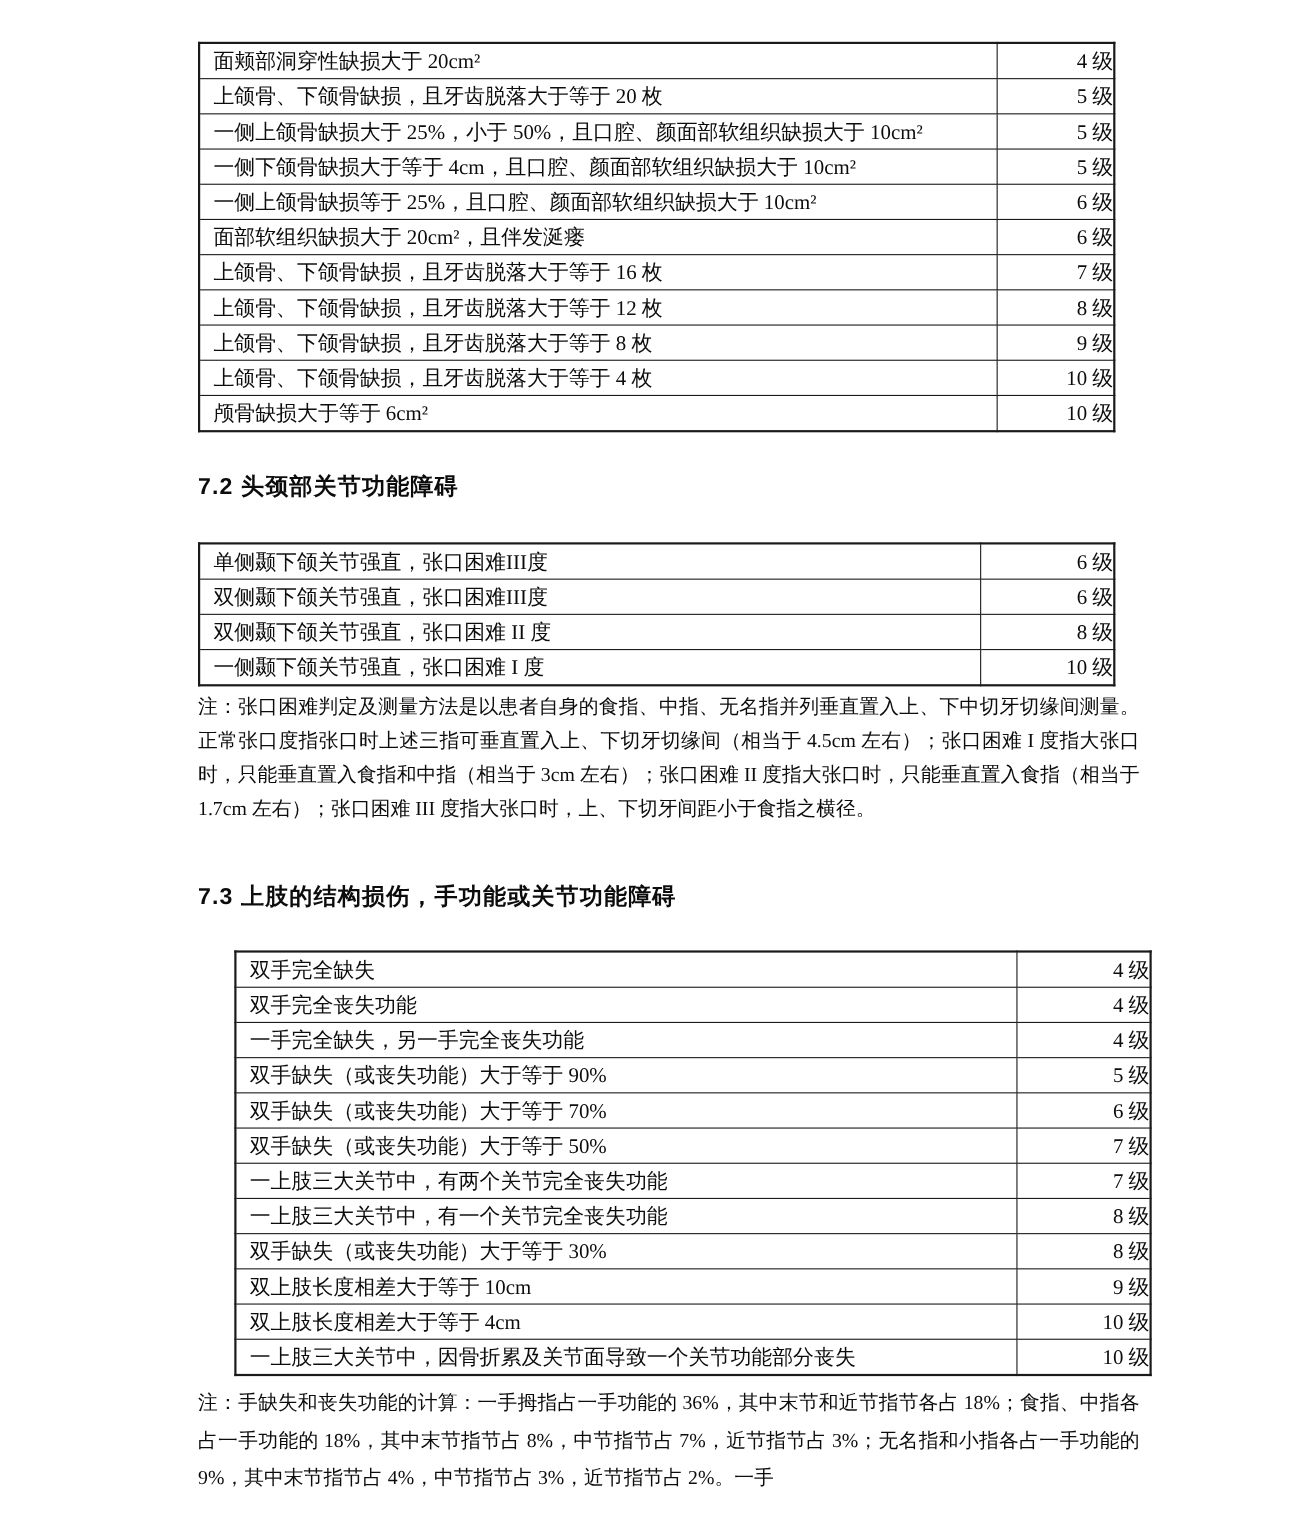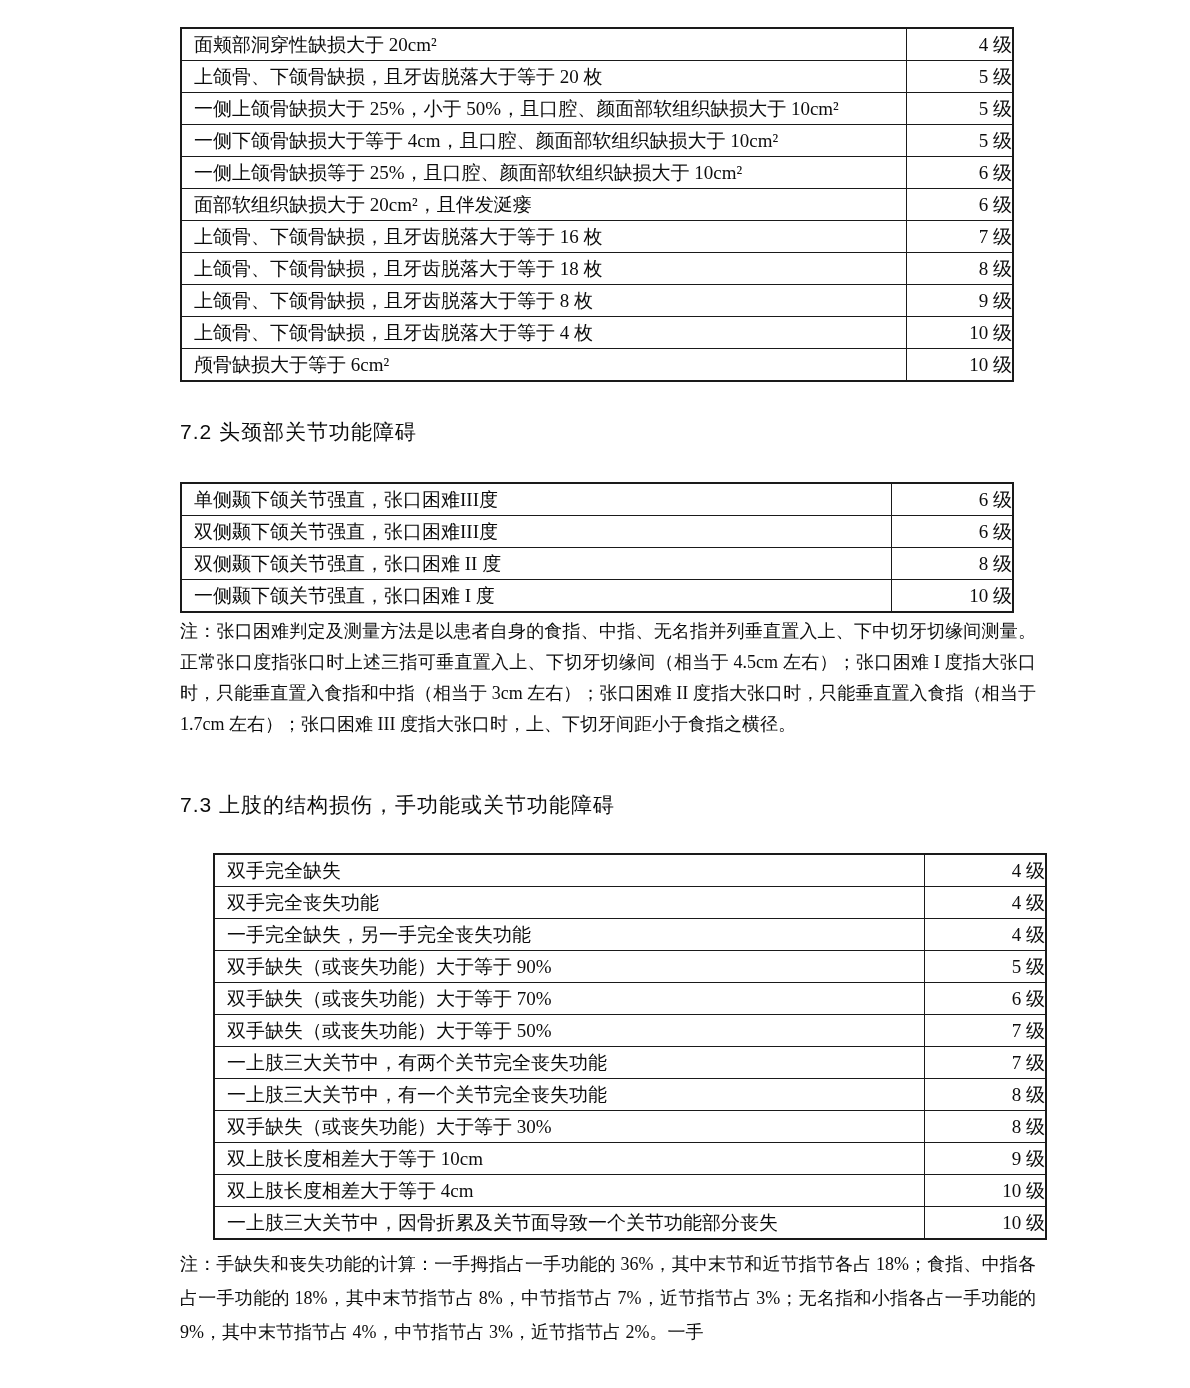--- a/index.html
+++ b/index.html
@@ -33,27 +33,27 @@
   }
   td.criteria-cell { padding: 0 6px 0 12px; }
   td.grade-cell { text-align: right; padding: 0; }
   table.t1 col.c-criteria { width: 725px; }
   table.t1 col.c-grade { width: 107px; }
   table.t2 col.c-criteria, table.t3 col.c-criteria { width: 710px; }
   table.t2 col.c-grade,  table.t3 col.c-grade  { width: 122px; }
 
   .section-heading {
     font-family: "Liberation Sans", "DejaVu Sans", sans-serif;
-    font-weight: normal;
+    font-weight: bold;
     font-size: 21px;
     line-height: 25px;
     letter-spacing: 1px;
     margin: 0;
   }
-  .t1 { margin-top: 27px; }
+  .t1 { margin-top: 38px; }
   .heading-72 { margin-top: 37px; }
   .t2 { margin-top: 38px; }
   .note { font-size: 18px; text-align: justify; width: 856px; }
   .note-1 { margin-top: 3px; line-height: 31px; }
   .heading-73 { margin-top: 52px; }
   .t3 { margin-top: 36px; margin-left: 33px; }
   .note-2 { margin-top: 7px; line-height: 34px; }
 </style>
 </head>
 <body>
@@ -96,21 +96,21 @@
           <td class="criteria-cell">面部软组织缺损大于 20cm²，且伴发涎瘘</td>
           <td class="grade-cell">6 级</td>
         </tr>
 
         <tr>
           <td class="criteria-cell">上颌骨、下颌骨缺损，且牙齿脱落大于等于 16 枚</td>
           <td class="grade-cell">7 级</td>
         </tr>
 
         <tr>
-          <td class="criteria-cell">上颌骨、下颌骨缺损，且牙齿脱落大于等于 18 枚</td>
+          <td class="criteria-cell">上颌骨、下颌骨缺损，且牙齿脱落大于等于 12 枚</td>
           <td class="grade-cell">8 级</td>
         </tr>
 
         <tr>
           <td class="criteria-cell">上颌骨、下颌骨缺损，且牙齿脱落大于等于 8 枚</td>
           <td class="grade-cell">9 级</td>
         </tr>
 
         <tr>
           <td class="criteria-cell">上颌骨、下颌骨缺损，且牙齿脱落大于等于 4 枚</td>

